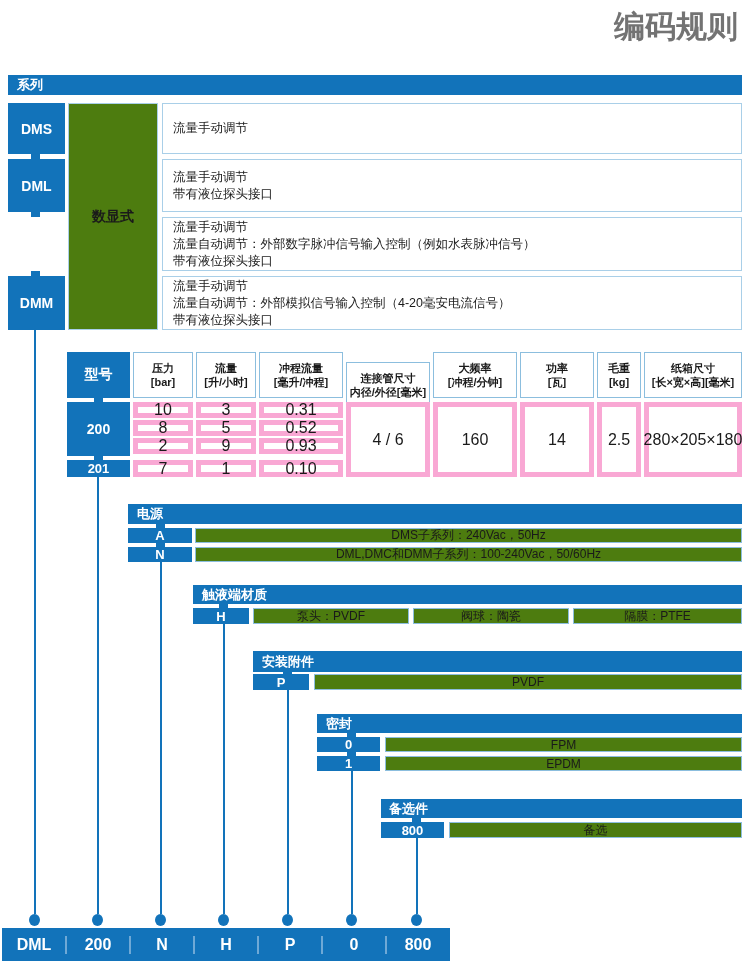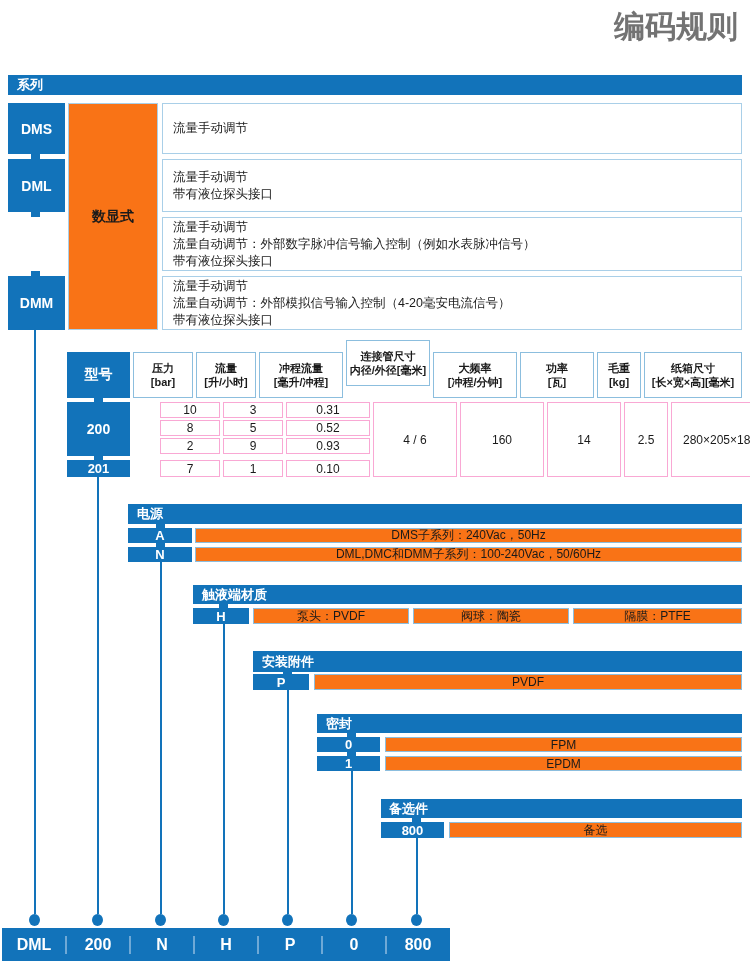--- a/index.html
+++ b/index.html
@@ -2,33 +2,33 @@
 <html><head>
 <meta charset="utf-8">
 <style>
   html,body{margin:0;padding:0;background:#fff;}
   #page{position:relative;width:750px;height:973px;background:#fff;overflow:hidden;
         font-family:"Liberation Sans","DejaVu Sans",sans-serif;}
   .keycell{position:absolute;box-sizing:border-box;background:#1273ba;color:#fff;font-weight:bold;
            display:flex;align-items:center;justify-content:center;}
   .hdrbar{position:absolute;box-sizing:border-box;background:#1273ba;color:#fff;font-weight:bold;
           font-size:13px;display:flex;align-items:center;padding-left:9px;}
-  .wbox{position:absolute;box-sizing:border-box;background:#f97316;border:1px solid #8cbede;
+  .wbox{position:absolute;box-sizing:border-box;background:#4d7c0f;border:1px solid #8cbede;
         display:flex;align-items:center;justify-content:center;font-size:12px;color:#1a1a1a;}
   .descbox{position:absolute;box-sizing:border-box;background:#fff;border:1px solid #a9cfe8;
            display:flex;flex-direction:column;justify-content:center;padding-left:10px;
            font-size:12.5px;color:#1a1a1a;line-height:17px;}
   .vline{position:absolute;width:2px;background:#1273ba;}
   .notch{position:absolute;width:9px;background:#1273ba;}
   .dot{position:absolute;width:11px;height:12px;border-radius:50%;background:#1273ba;}
   .colhdr{position:absolute;box-sizing:border-box;background:#fff;border:1px solid #8cbede;
           display:flex;flex-direction:column;align-items:center;justify-content:center;
           font-size:11px;line-height:14px;color:#1a1a1a;text-align:center;font-weight:bold;}
-  .numcell{position:absolute;box-sizing:border-box;background:#fff;border:1px solid #f9a8d4;
-           display:flex;align-items:center;justify-content:center;font-size:12px;color:#1a1a1a;margin-left:27px;}
+  .numcell{position:absolute;box-sizing:border-box;background:#fff;border:5px solid #f9a8d4;
+           display:flex;align-items:center;justify-content:center;font-size:16px;color:#1a1a1a;}
   #title{position:absolute;top:6px;right:12px;font-size:31px;font-weight:bold;color:#737373;}
   #codebar{position:absolute;left:2px;top:928px;width:448px;height:33px;background:#1273ba;
            display:flex;align-items:center;}
   .codeseg{width:64px;text-align:center;color:#fff;font-weight:bold;font-size:16px;flex:0 0 64px;}
   .codesep{width:2px;height:18px;background:#6fa9d6;flex:0 0 2px;margin:0 -1px;}
 </style>
 </head>
 <body>
 
 <div id="page">
@@ -75,21 +75,21 @@
     <div>[bar]</div>
   </div>
   <div class="colhdr" style="left:196px;top:352px;width:60px;height:46px;">
     <div>流量</div>
     <div>[升/小时]</div>
   </div>
   <div class="colhdr" style="left:259px;top:352px;width:84px;height:46px;">
     <div>冲程流量</div>
     <div>[毫升/冲程]</div>
   </div>
-  <div class="colhdr" style="left:346px;top:340px;width:84px;height:46px;text-align:center;">
+  <div class="colhdr" style="left:346px;top:362px;width:84px;height:46px;text-align:center;">
     <div>连接管尺寸</div>
     <div>内径/外径[毫米]</div>
   </div>
   <div class="colhdr" style="left:433px;top:352px;width:84px;height:46px;">
     <div>大频率</div>
     <div>[冲程/分钟]</div>
   </div>
   <div class="colhdr" style="left:520px;top:352px;width:74px;height:46px;">
     <div>功率</div>
     <div>[瓦]</div>

